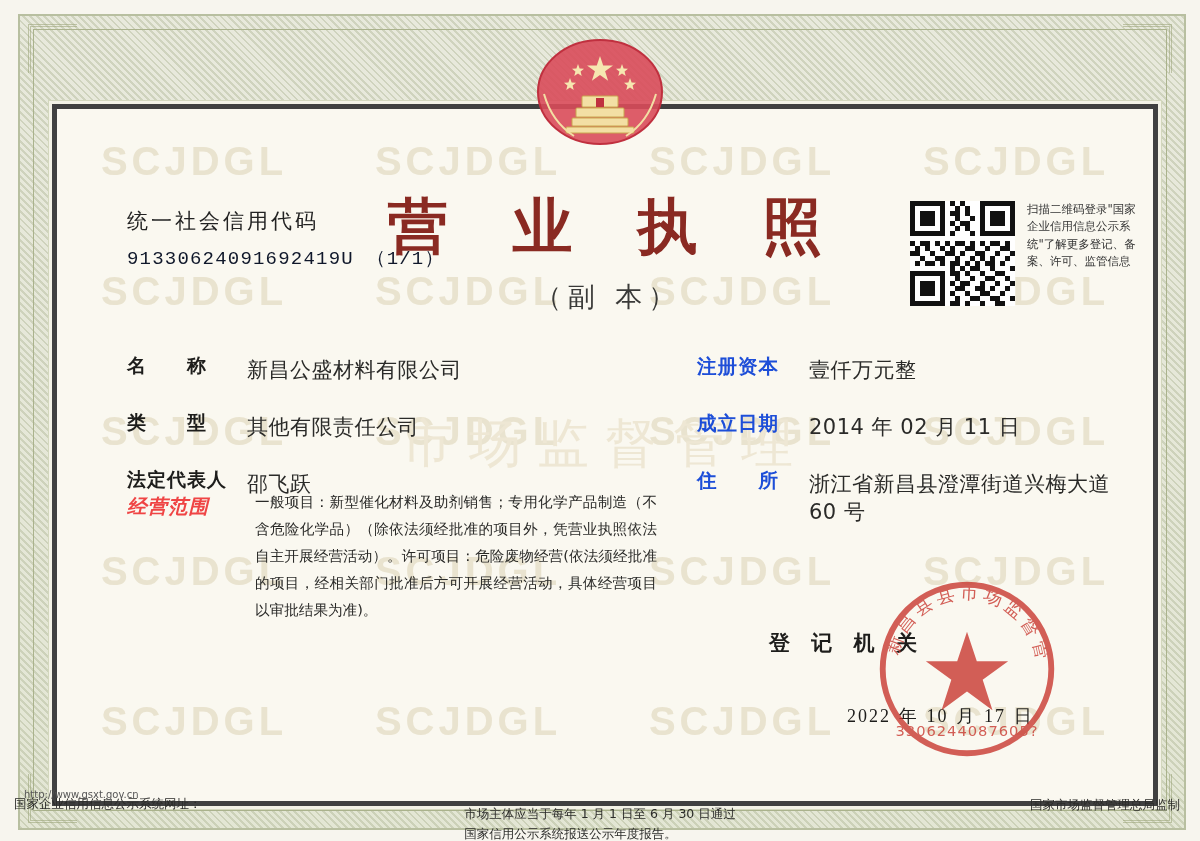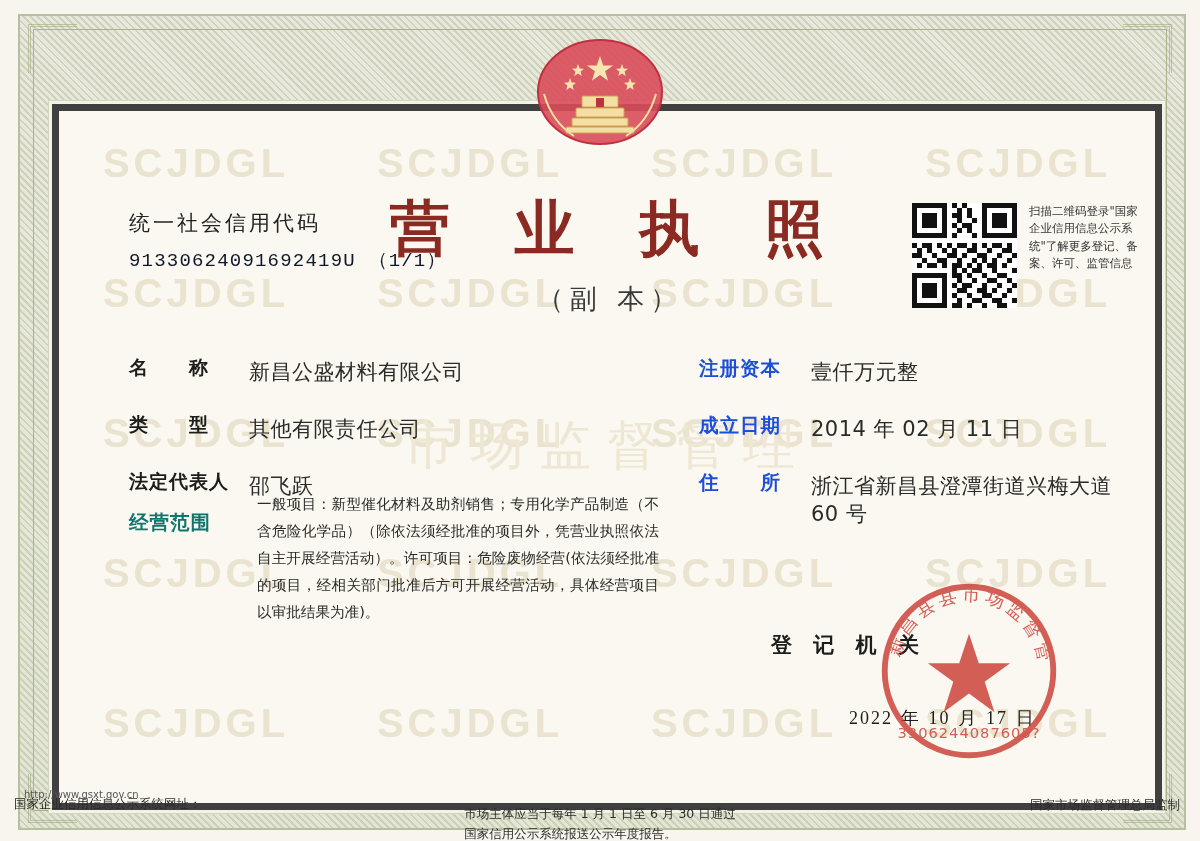--- a/index.html
+++ b/index.html
@@ -18,21 +18,21 @@
   .border-outer{
     position:absolute;left:18px;top:14px;width:1164px;height:812px;
     border:2px solid #b8bfa0;
     background:
       repeating-linear-gradient(45deg, rgba(150,160,120,.30) 0 2px, rgba(255,255,255,0) 2px 5px),
       linear-gradient(#e8e9dc,#e3e6d4);
   }
   .border-inner{
     position:absolute;left:52px;top:104px;width:1096px;height:692px;
     background:#faf8f0;
-    border:7px solid #404040;
+    border:5px solid #404040;
     box-shadow:0 0 0 3px #f3f2e6, 0 0 0 4px #d3d7bd;
     overflow:hidden;
   }
   .border-ring{
     position:absolute;left:33px;top:29px;width:1132px;height:780px;
     border:1px solid #aab28c;
   }
   .corner{
     position:absolute;width:46px;height:46px;border:3px double #9aa377;opacity:.55;
   }
@@ -89,22 +89,22 @@
   }
   .f-value{font-family:"DejaVu Sans",sans-serif;font-size:21px;color:#2a2a28;padding-top:3px;letter-spacing:.5px;}
   .left-col{position:absolute;left:70px;top:244px;width:560px;}
   .right-col{position:absolute;left:640px;top:244px;width:420px;}
   .r-label{
     width:112px;flex:none;font-family:"DejaVu Sans",sans-serif;font-size:19.5px;color:#1d4ed8;
     font-weight:bold;letter-spacing:1px;display:flex;justify-content:space-between;
   }
   .scope{position:absolute;left:70px;top:380px;width:530px;}
   .scope-label{
-    position:absolute;left:0;top:18px;width:120px;
-    font-family:"DejaVu Sans",sans-serif;font-size:19.5px;font-weight:bold;color:#0f766e;letter-spacing:1px;
+    position:absolute;left:0;top:4px;width:120px;
+    font-family:"DejaVu Sans",sans-serif;font-size:19.5px;font-weight:bold;color:#ef4444;letter-spacing:1px;font-style:italic;
   }
   .scope-text{
     margin-left:128px;font-family:"DejaVu Sans",sans-serif;font-size:14.6px;line-height:1.85;
     color:#2a2a28;text-align:justify;
   }
 
   
   .reg-auth{
     position:absolute;left:712px;top:520px;
     font-family:"DejaVu Sans",sans-serif;font-size:21px;font-weight:bold;color:#1d1d1b;letter-spacing:7px;

